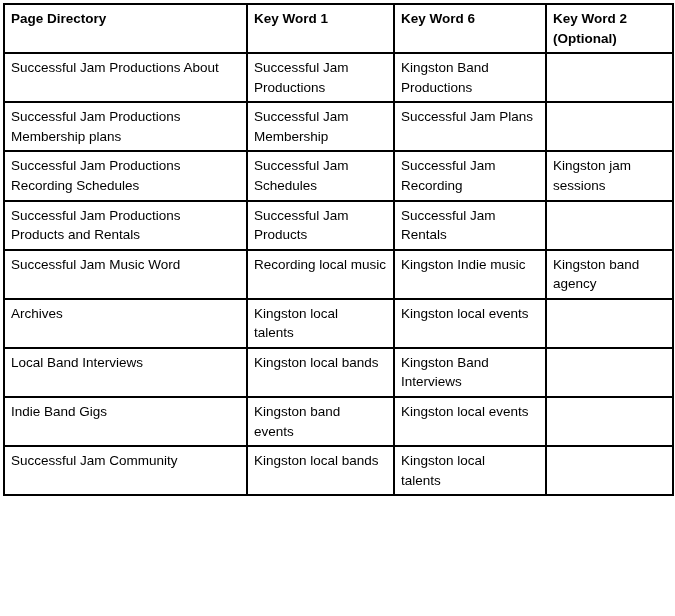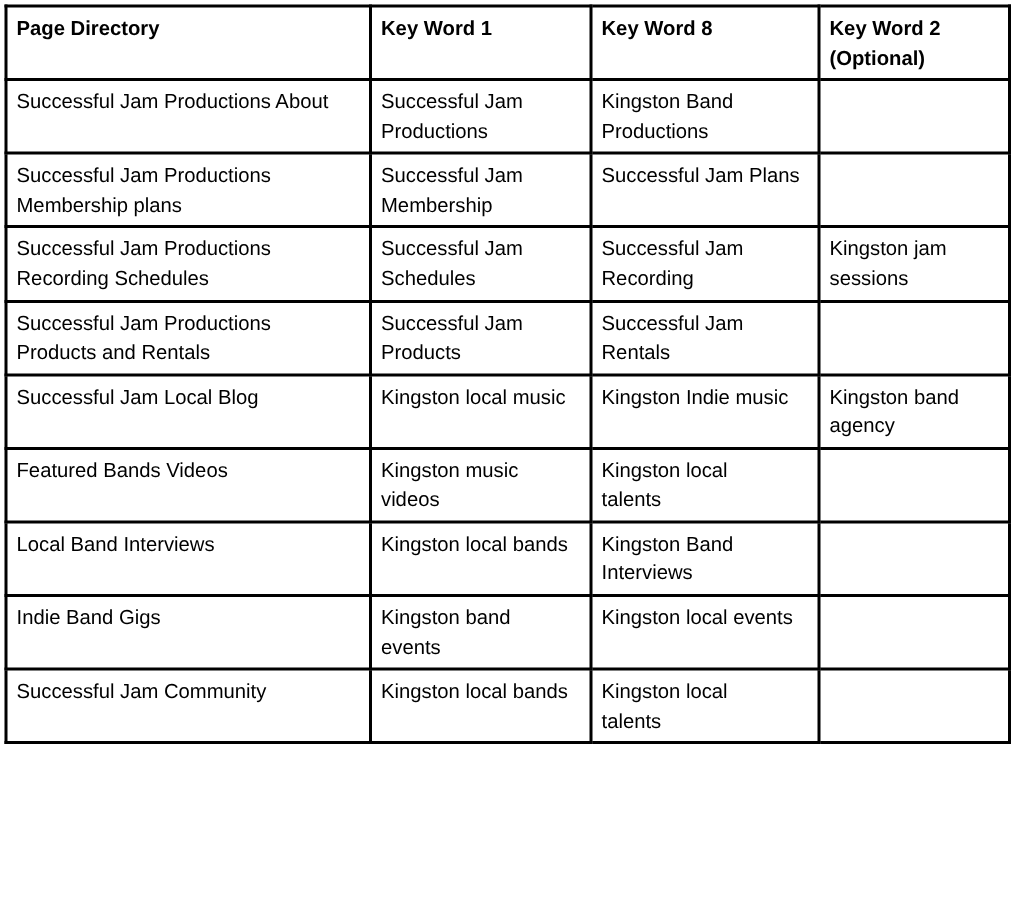--- a/index.html
+++ b/index.html
@@ -46,21 +46,21 @@
     <colgroup>
       <col style="width:243px">
       <col style="width:147px">
       <col style="width:152px">
       <col style="width:127px">
     </colgroup>
     <thead>
       <tr class="hdr">
         <th>Page Directory</th>
         <th>Key Word 1</th>
-        <th>Key Word 8</th>
+        <th>Key Word 6</th>
         <th>Key Word 2 (Optional)</th>
       </tr>
     </thead>
     <tbody>
       <tr class="datar">
         <td>Successful Jam Productions About</td>
         <td>Successful Jam
 Productions</td>
         <td>Kingston Band
 Productions</td>
@@ -87,32 +87,31 @@
       <tr class="datar">
         <td>Successful Jam Productions
 Products and Rentals</td>
         <td>Successful Jam
 Products</td>
         <td>Successful Jam
 Rentals</td>
         <td></td>
       </tr>
       <tr class="datar">
-        <td>Successful Jam Local Blog</td>
-        <td>Kingston local music</td>
+        <td>Successful Jam Music Word</td>
+        <td>Recording local music</td>
         <td>Kingston Indie music</td>
         <td>Kingston band
 agency</td>
       </tr>
       <tr class="datar">
-        <td>Featured Bands Videos</td>
-        <td>Kingston music
-videos</td>
+        <td>Archives</td>
         <td>Kingston local
 talents</td>
+        <td>Kingston local events</td>
         <td></td>
       </tr>
       <tr class="datar">
         <td>Local Band Interviews</td>
         <td>Kingston local bands</td>
         <td>Kingston Band
 Interviews</td>
         <td></td>
       </tr>
       <tr class="datar">

